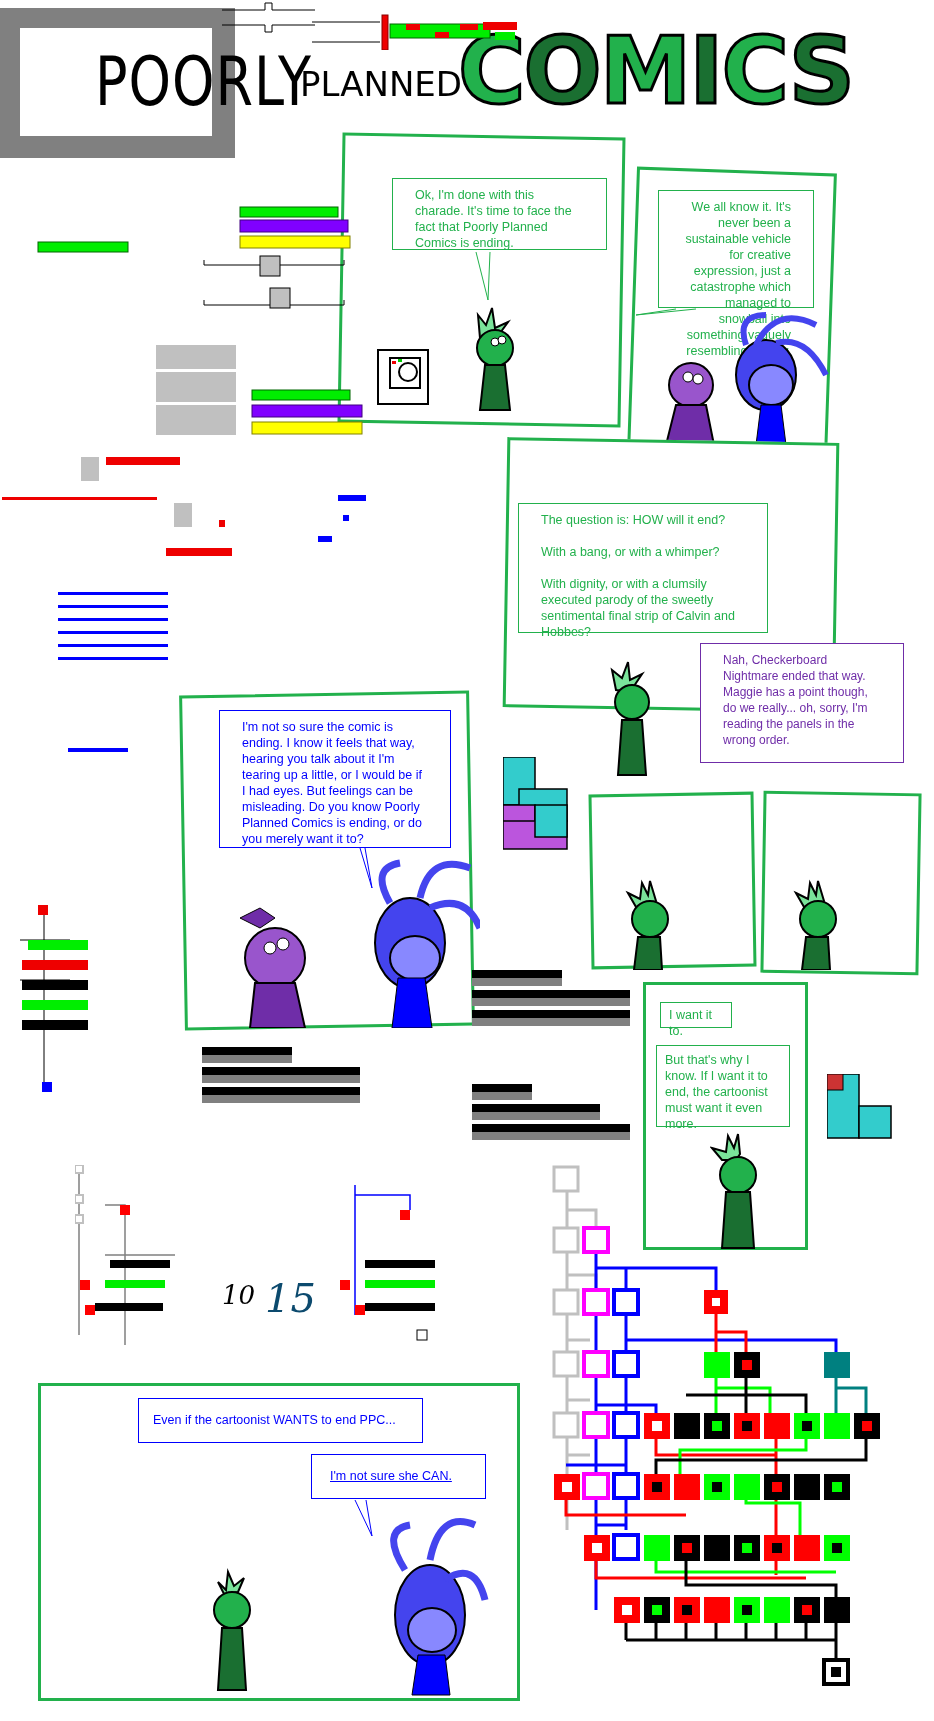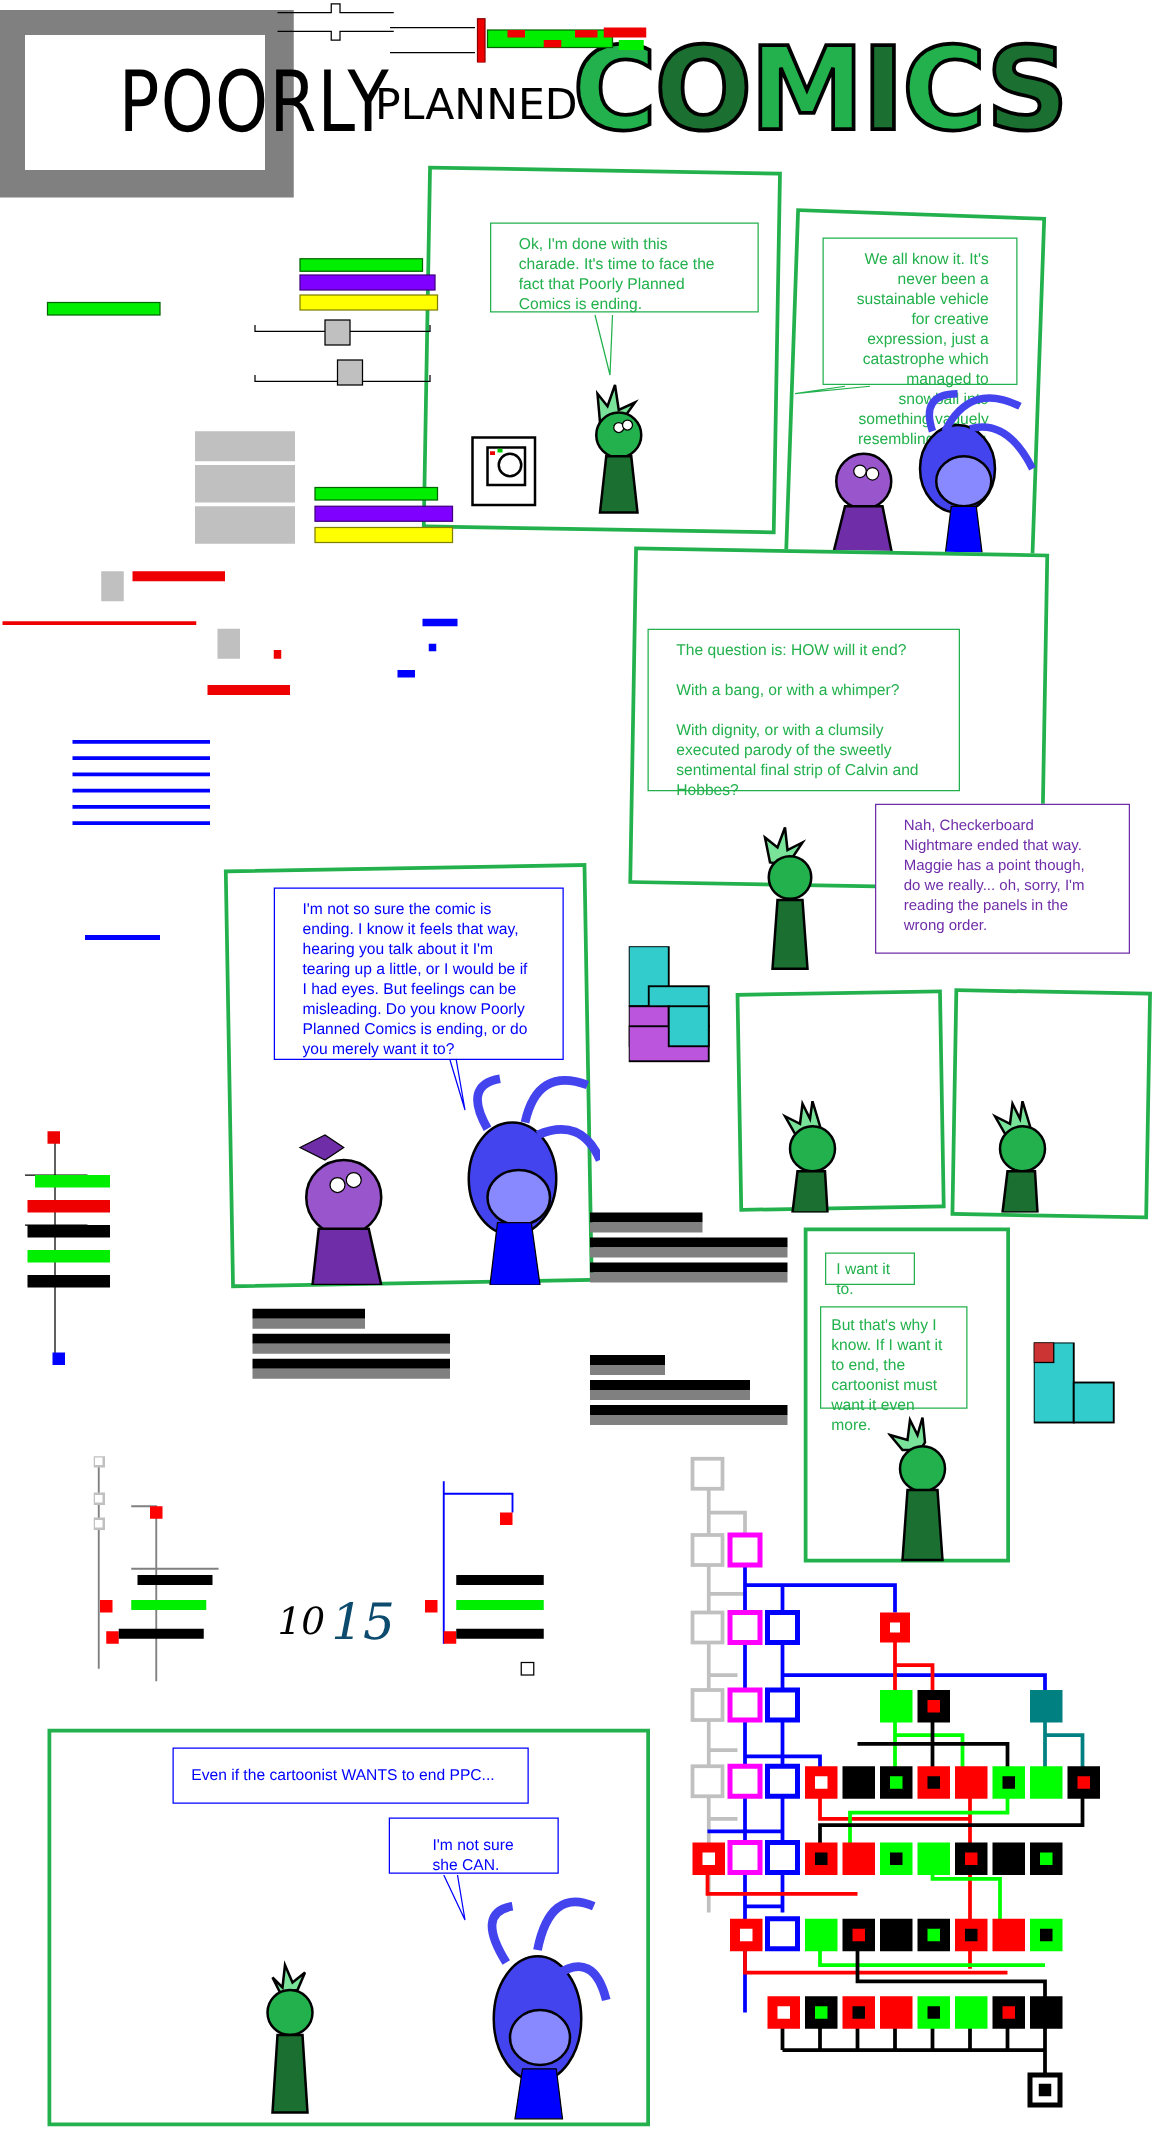--- a/index.html
+++ b/index.html
@@ -111,42 +111,42 @@
   <polygon points="18,82 40,82 42,115 14,115" fill="#1a6f31" stroke="#000" stroke-width="2"></polygon>
 </svg>
 <svg class="abs" style="left:788px;top:855px" width="80" height="115">
   <polygon points="8,38 20,44 22,28 28,40 30,26 36,46 30,52 16,52" fill="#7ae39a" stroke="#000" stroke-width="2"></polygon>
   <circle cx="30" cy="64" r="18" fill="#22b14c" stroke="#000" stroke-width="2"></circle>
   <polygon points="18,82 40,82 42,115 14,115" fill="#1a6f31" stroke="#000" stroke-width="2"></polygon>
 </svg>
 
 <div class="panel" style="left:643px;top:982px;width:165px;height:268px;"></div>
 <div class="bubble bub-green" style="left:660px;top:1002px;width:72px;height:26px;padding:4px 8px;">I want it to.</div>
-<div class="bubble bub-green" style="left:656px;top:1045px;width:118px;height:82px;padding:6px 8px;">But that's why I know. If I want it to end, the cartoonist must want it even more.</div>
+<div class="bubble bub-green" style="left:656px;top:1045px;width:134px;height:82px;padding:6px 8px;">But that's why I know. If I want it to end, the cartoonist must want it even more.</div>
 <svg class="abs" style="left:710px;top:1120px" width="80" height="130">
   <polygon points="2,28 16,32 18,16 24,28 28,14 30,34 26,40 12,40" fill="#7ae39a" stroke="#000" stroke-width="2"></polygon>
   <circle cx="28" cy="55" r="18" fill="#22b14c" stroke="#000" stroke-width="2"></circle>
   <polygon points="16,72 40,72 44,128 12,128" fill="#1a6f31" stroke="#000" stroke-width="2"></polygon>
 </svg>
 
 <div class="panel" style="left:38px;top:1383px;width:482px;height:318px;"></div>
 <div class="bubble bub-blue" style="left:138px;top:1398px;width:285px;height:45px;padding:13px 14px;">Even if the cartoonist WANTS to end PPC...</div>
-<div class="bubble bub-blue" style="left:311px;top:1454px;width:136px;height:45px;padding:13px 34px;">I'm not sure she CAN.</div>
+<div class="bubble bub-blue" style="left:311px;top:1454px;width:175px;height:45px;padding:13px 18px;text-decoration:underline;">I'm not sure she CAN.</div>
 <svg class="abs" style="left:200px;top:1500px" width="290" height="200">
   <path d="M155 0 L172 36 L166 0" stroke="#0000ff" fill="#fff"></path>
   <polygon points="18,82 26,90 28,72 34,86 44,78 38,92 24,94" fill="#7ae39a" stroke="#000" stroke-width="2"></polygon>
   <circle cx="32" cy="110" r="18" fill="#22b14c" stroke="#000" stroke-width="2"></circle>
   <polygon points="22,128 42,128 46,190 18,190" fill="#1a6f31" stroke="#000" stroke-width="2"></polygon>
   <ellipse cx="230" cy="115" rx="35" ry="50" fill="#4444ee" stroke="#000" stroke-width="2"></ellipse>
   <ellipse cx="232" cy="130" rx="24" ry="22" fill="#8888ff" stroke="#000" stroke-width="2"></ellipse>
   <path d="M205 70 Q180 30 210 25 M230 60 Q240 10 275 25 M245 80 Q275 60 285 100" stroke="#4444ee" stroke-width="7" fill="none"></path>
   <polygon points="218,155 245,155 250,195 212,195" fill="#0000ff" stroke="#000"></polygon>
 </svg>
 
-<div class="note" style="left:222px;top:1280px;font-size:30px;color:#000;font-family:'DejaVu Serif',serif;font-style:italic;">10</div>
+<div class="note" style="left:222px;top:1280px;font-size:26px;color:#000;font-family:'DejaVu Serif',serif;font-style:italic;">10</div>
 <div class="note" style="left:265px;top:1275px;font-size:40px;color:#0c4a6e;font-family:'DejaVu Serif',serif;font-style:italic;">15</div>
 
 <svg class="abs" style="left:0;top:190px" width="370" height="380">
   <g fill="#00ee00" stroke="#060">
     <rect x="38" y="52" width="90" height="10"></rect>
     <rect x="240" y="17" width="98" height="10"></rect>
       <rect x="252" y="200" width="98" height="10"></rect>
   </g>
   <g fill="#8000ff" stroke="#400080">
       <rect x="240" y="30" width="108" height="12"></rect>

